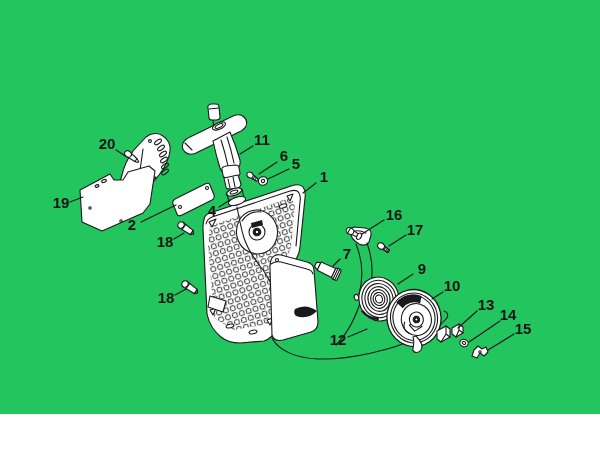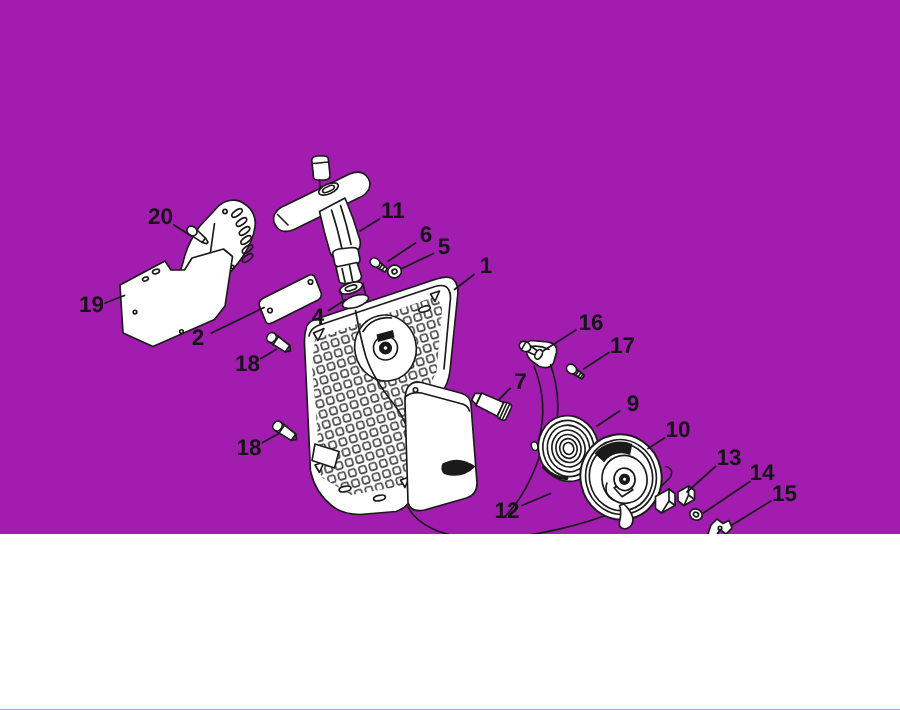--- a/index.html
+++ b/index.html
@@ -1,16 +1,16 @@
 <!DOCTYPE html>
 <html><head>
 <meta charset="utf-8">
 <style>
   html,body{margin:0;padding:0;background:#ffffff;}
-  .stage{position:relative;width:600px;height:356px;background:#a21caf;overflow:hidden;
+  .stage{position:relative;width:600px;height:414px;background:#22c55e;overflow:hidden;
          font-family:"Liberation Sans",sans-serif;}
   svg{display:block;}
   text.callout{font:bold 15px "Liberation Sans",sans-serif;fill:#141414;}
   text.figcode{font:7.5px "Liberation Sans",sans-serif;fill:#6e6e6e;letter-spacing:.4px;}
 </style>
 </head>
 <body>
 
 <div class="stage">
 <svg width="600" height="473" viewBox="0 0 600 473" xmlns="http://www.w3.org/2000/svg">

